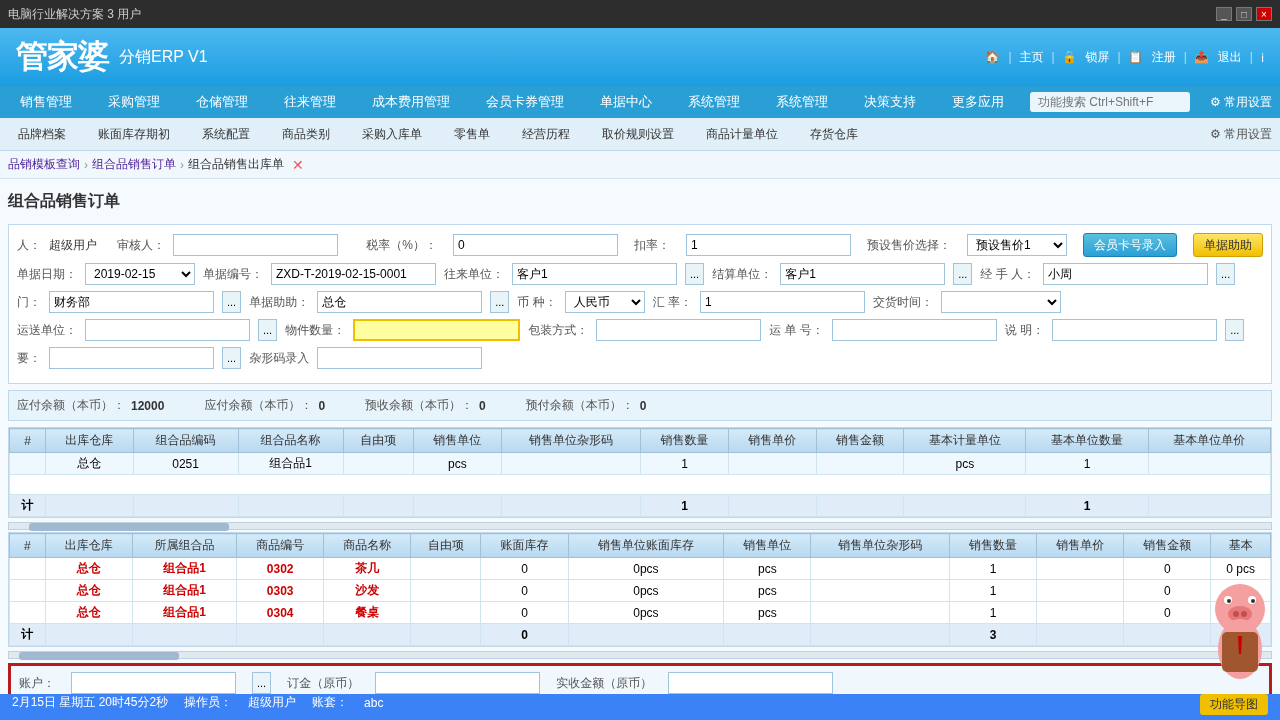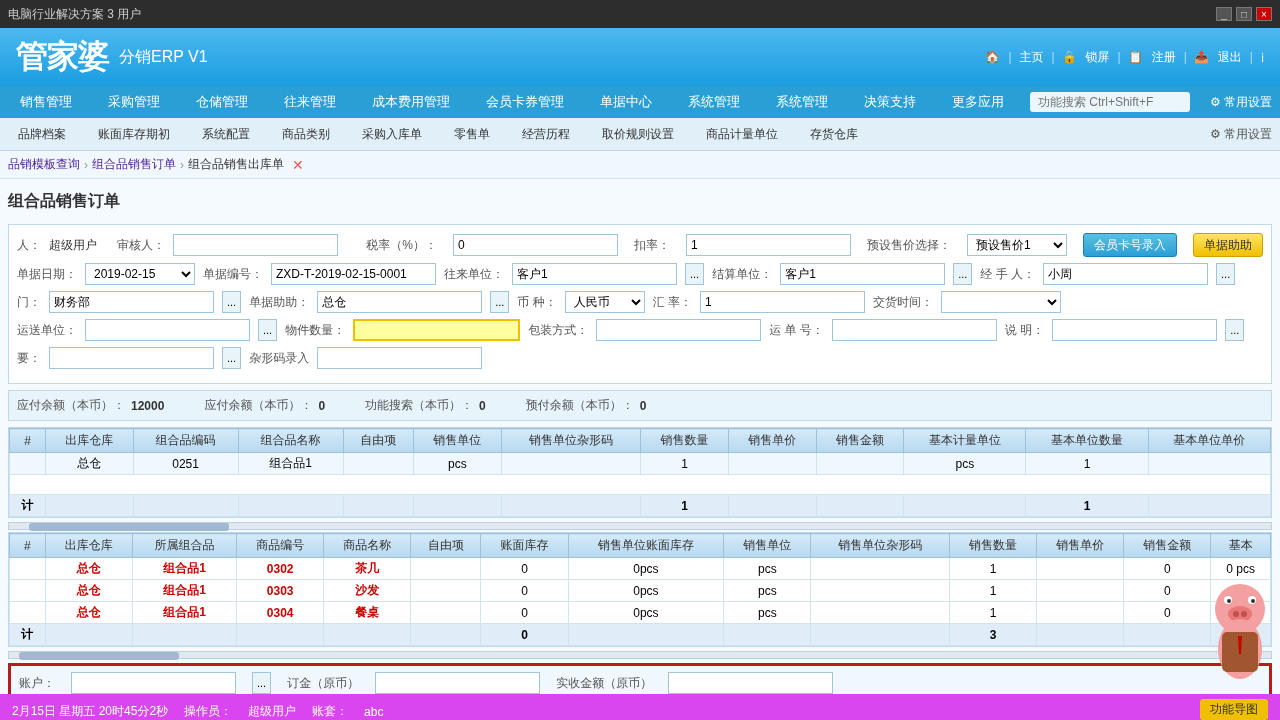--- a/index.html
+++ b/index.html
@@ -76,21 +76,21 @@
     .scroll-thumb { height: 8px; width: 200px; background: #a0b8d0; position: absolute; left: 20px; border-radius: 3px; }
     
     
     .bottom-form { background: #f0f7fd; border: 3px solid #b91c1c; padding: 6px 8px; display: flex; align-items: center; gap: 16px; margin-top: 4px; }
     
     .action-bar { background: #e8f0f8; padding: 6px 8px; display: flex; justify-content: flex-end; gap: 8px; margin-top: 4px; }
     .action-btn { background: linear-gradient(to bottom, #5bc0de, #2a9fd6); color: white; border: 1px solid #1a7fb6; padding: 4px 14px; cursor: pointer; border-radius: 3px; font-size: 13px; height: 28px; white-space: nowrap; }
     .action-btn-yellow { background: linear-gradient(to bottom, #ffe566, #f0c000); color: #333; border: 1px solid #d0a000; }
     
     
-    .status-bar { background: #d946ef; height: 26px; display: flex; align-items: flex-end; padding: 0 12px; color: white; font-size: 12px; justify-content: space-between; position: absolute; bottom: 0; left: 0; right: 0; }
+    .status-bar { background: #3b82f6; height: 26px; display: flex; align-items: flex-start; padding: 0 12px; color: white; font-size: 12px; justify-content: space-between; position: absolute; bottom: 0; left: 0; right: 0; }
     .status-right-btn { background: #f0c000; color: #333; border: none; padding: 2px 10px; border-radius: 3px; cursor: pointer; font-size: 12px; }
     
     
     .mascot { position: absolute; right: 0; bottom: 26px; width: 80px; height: 120px; z-index: 100; }
     
     .cursor-highlight { border: 2px solid #f0c000 !important; background: #ffffa0 !important; }
   </style>
 </head>
 <body>
 
@@ -256,21 +256,21 @@
   <div class="summary-row">
     <div class="summary-item">
       <span class="summary-label">应付余额（本币）：</span>
       <span class="summary-value">12000</span>
     </div>
     <div class="summary-item">
       <span class="summary-label">应付余额（本币）：</span>
       <span class="summary-value">0</span>
     </div>
     <div class="summary-item">
-      <span class="summary-label">功能搜索（本币）：</span>
+      <span class="summary-label">预收余额（本币）：</span>
       <span class="summary-value">0</span>
     </div>
     <div class="summary-item">
       <span class="summary-label">预付余额（本币）：</span>
       <span class="summary-value">0</span>
     </div>
   </div>
 
   <div class="table-container">
     <table>

